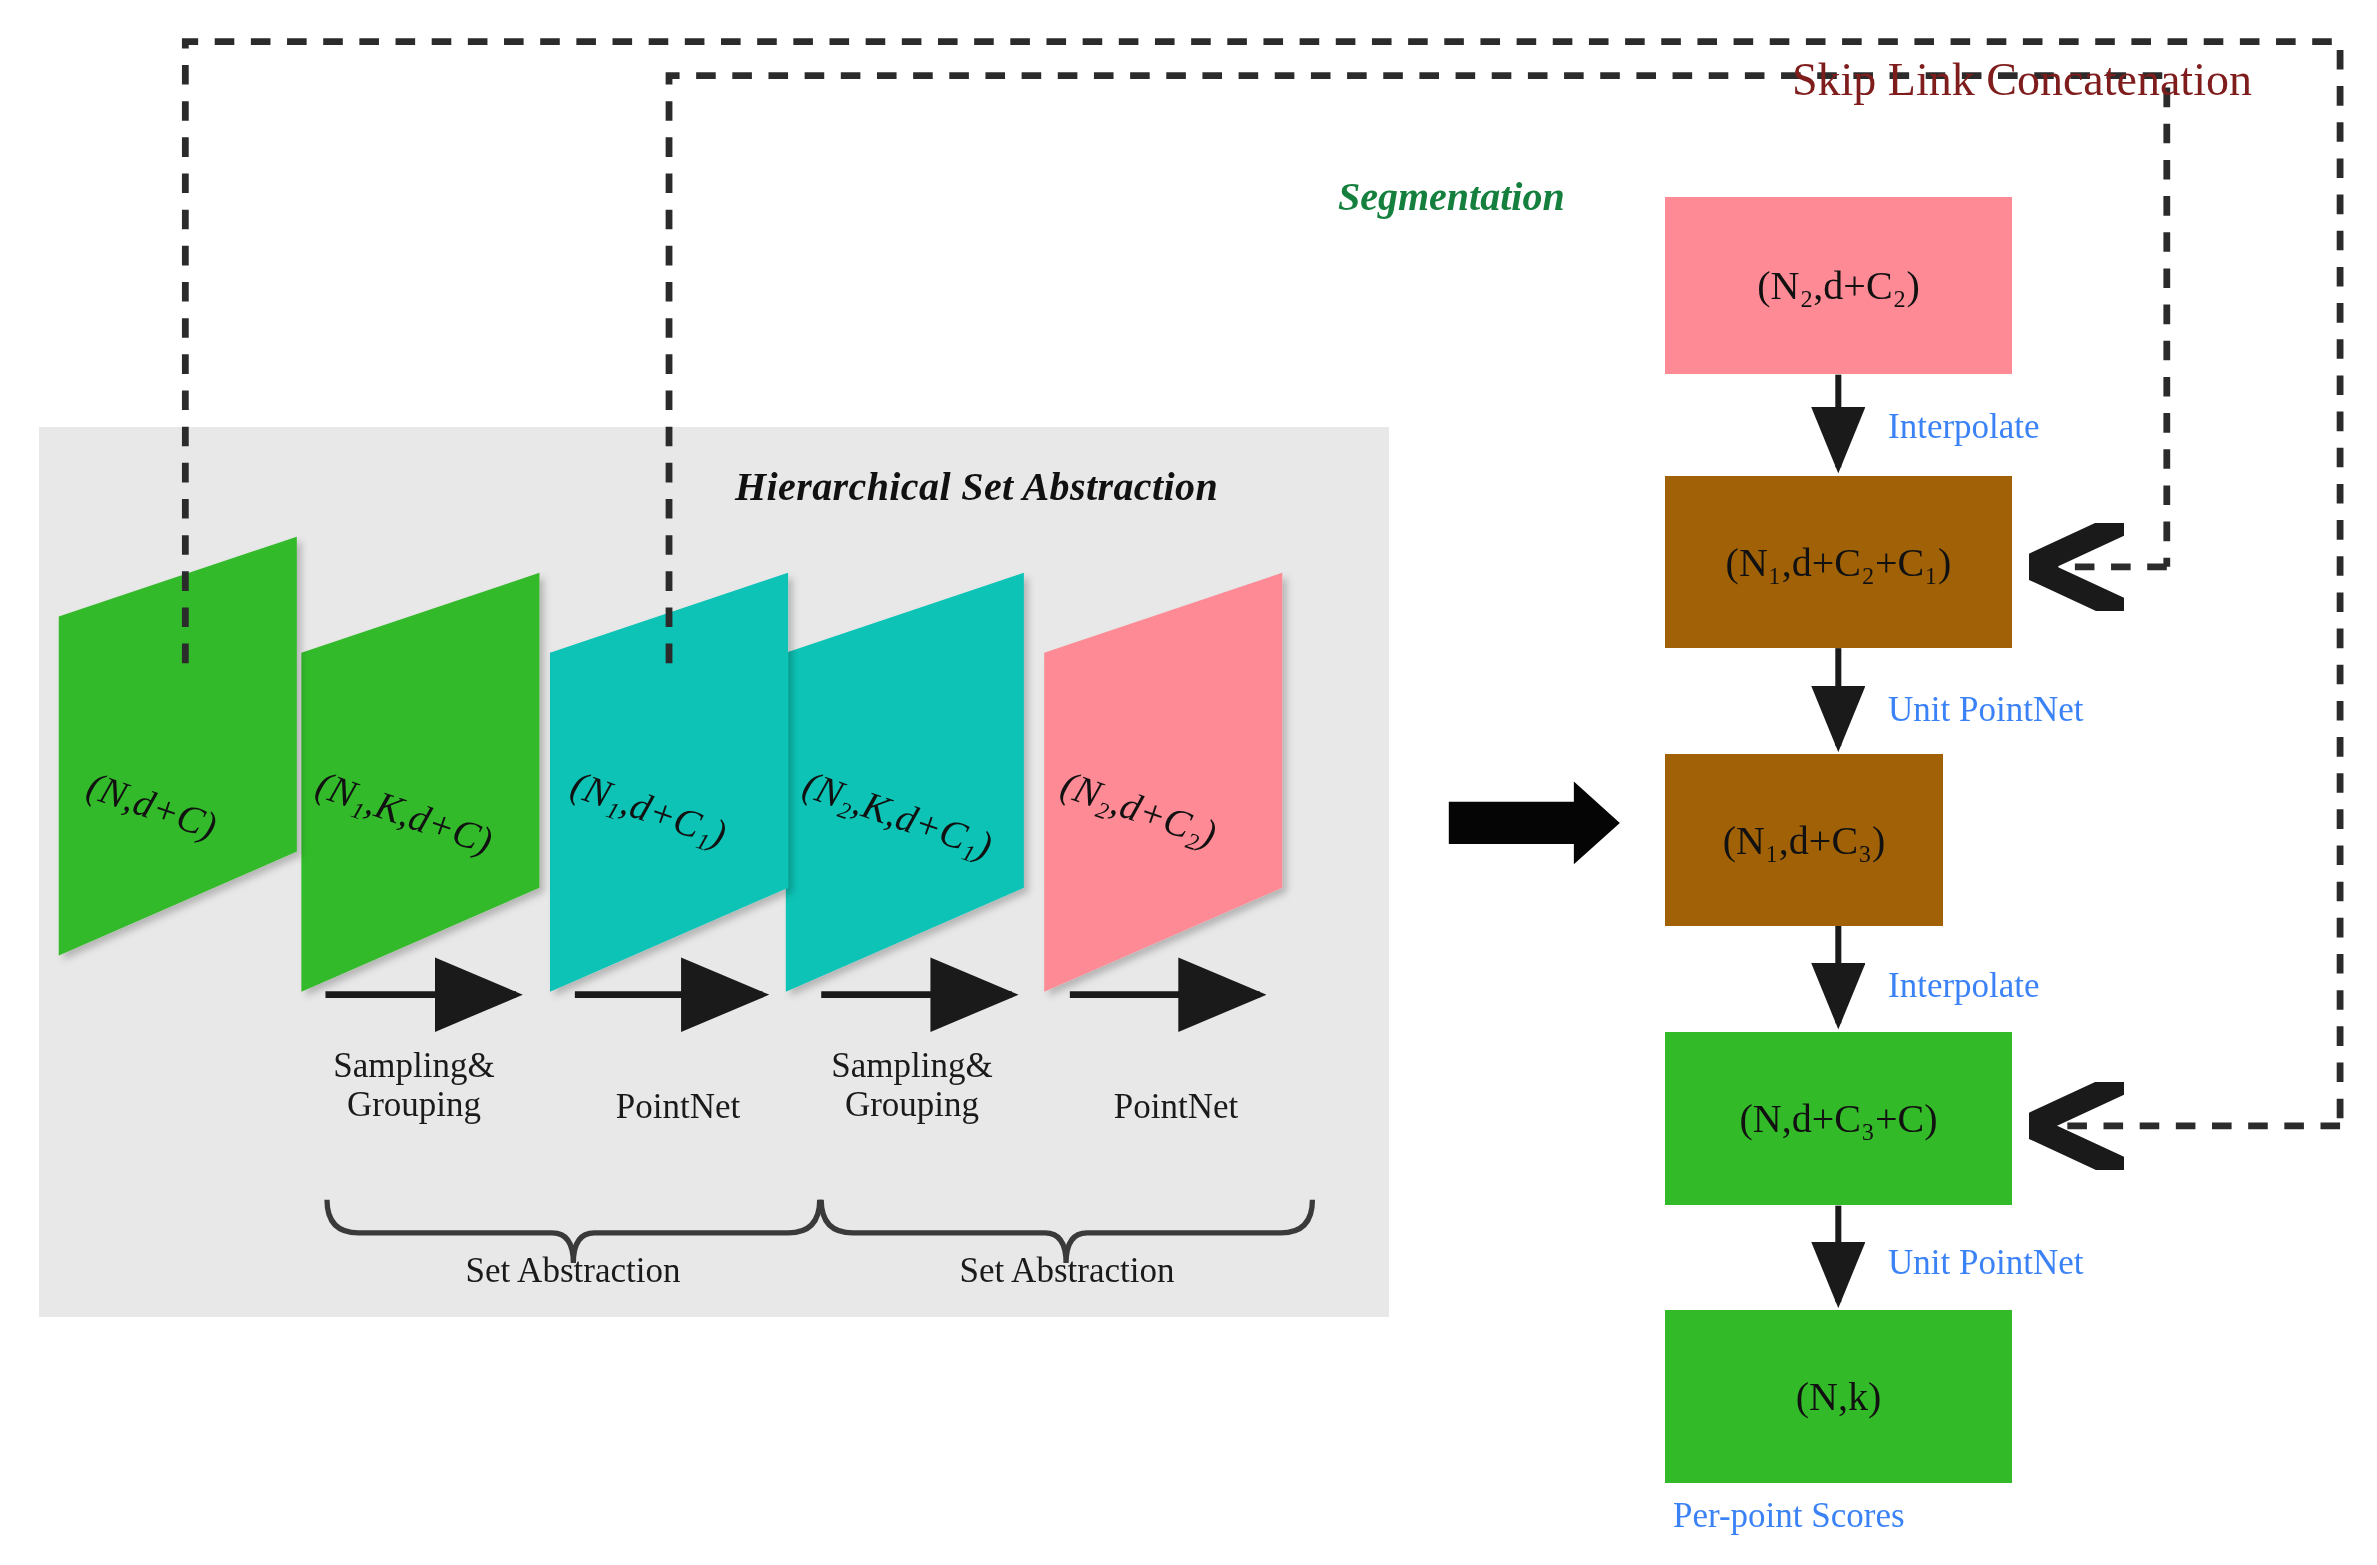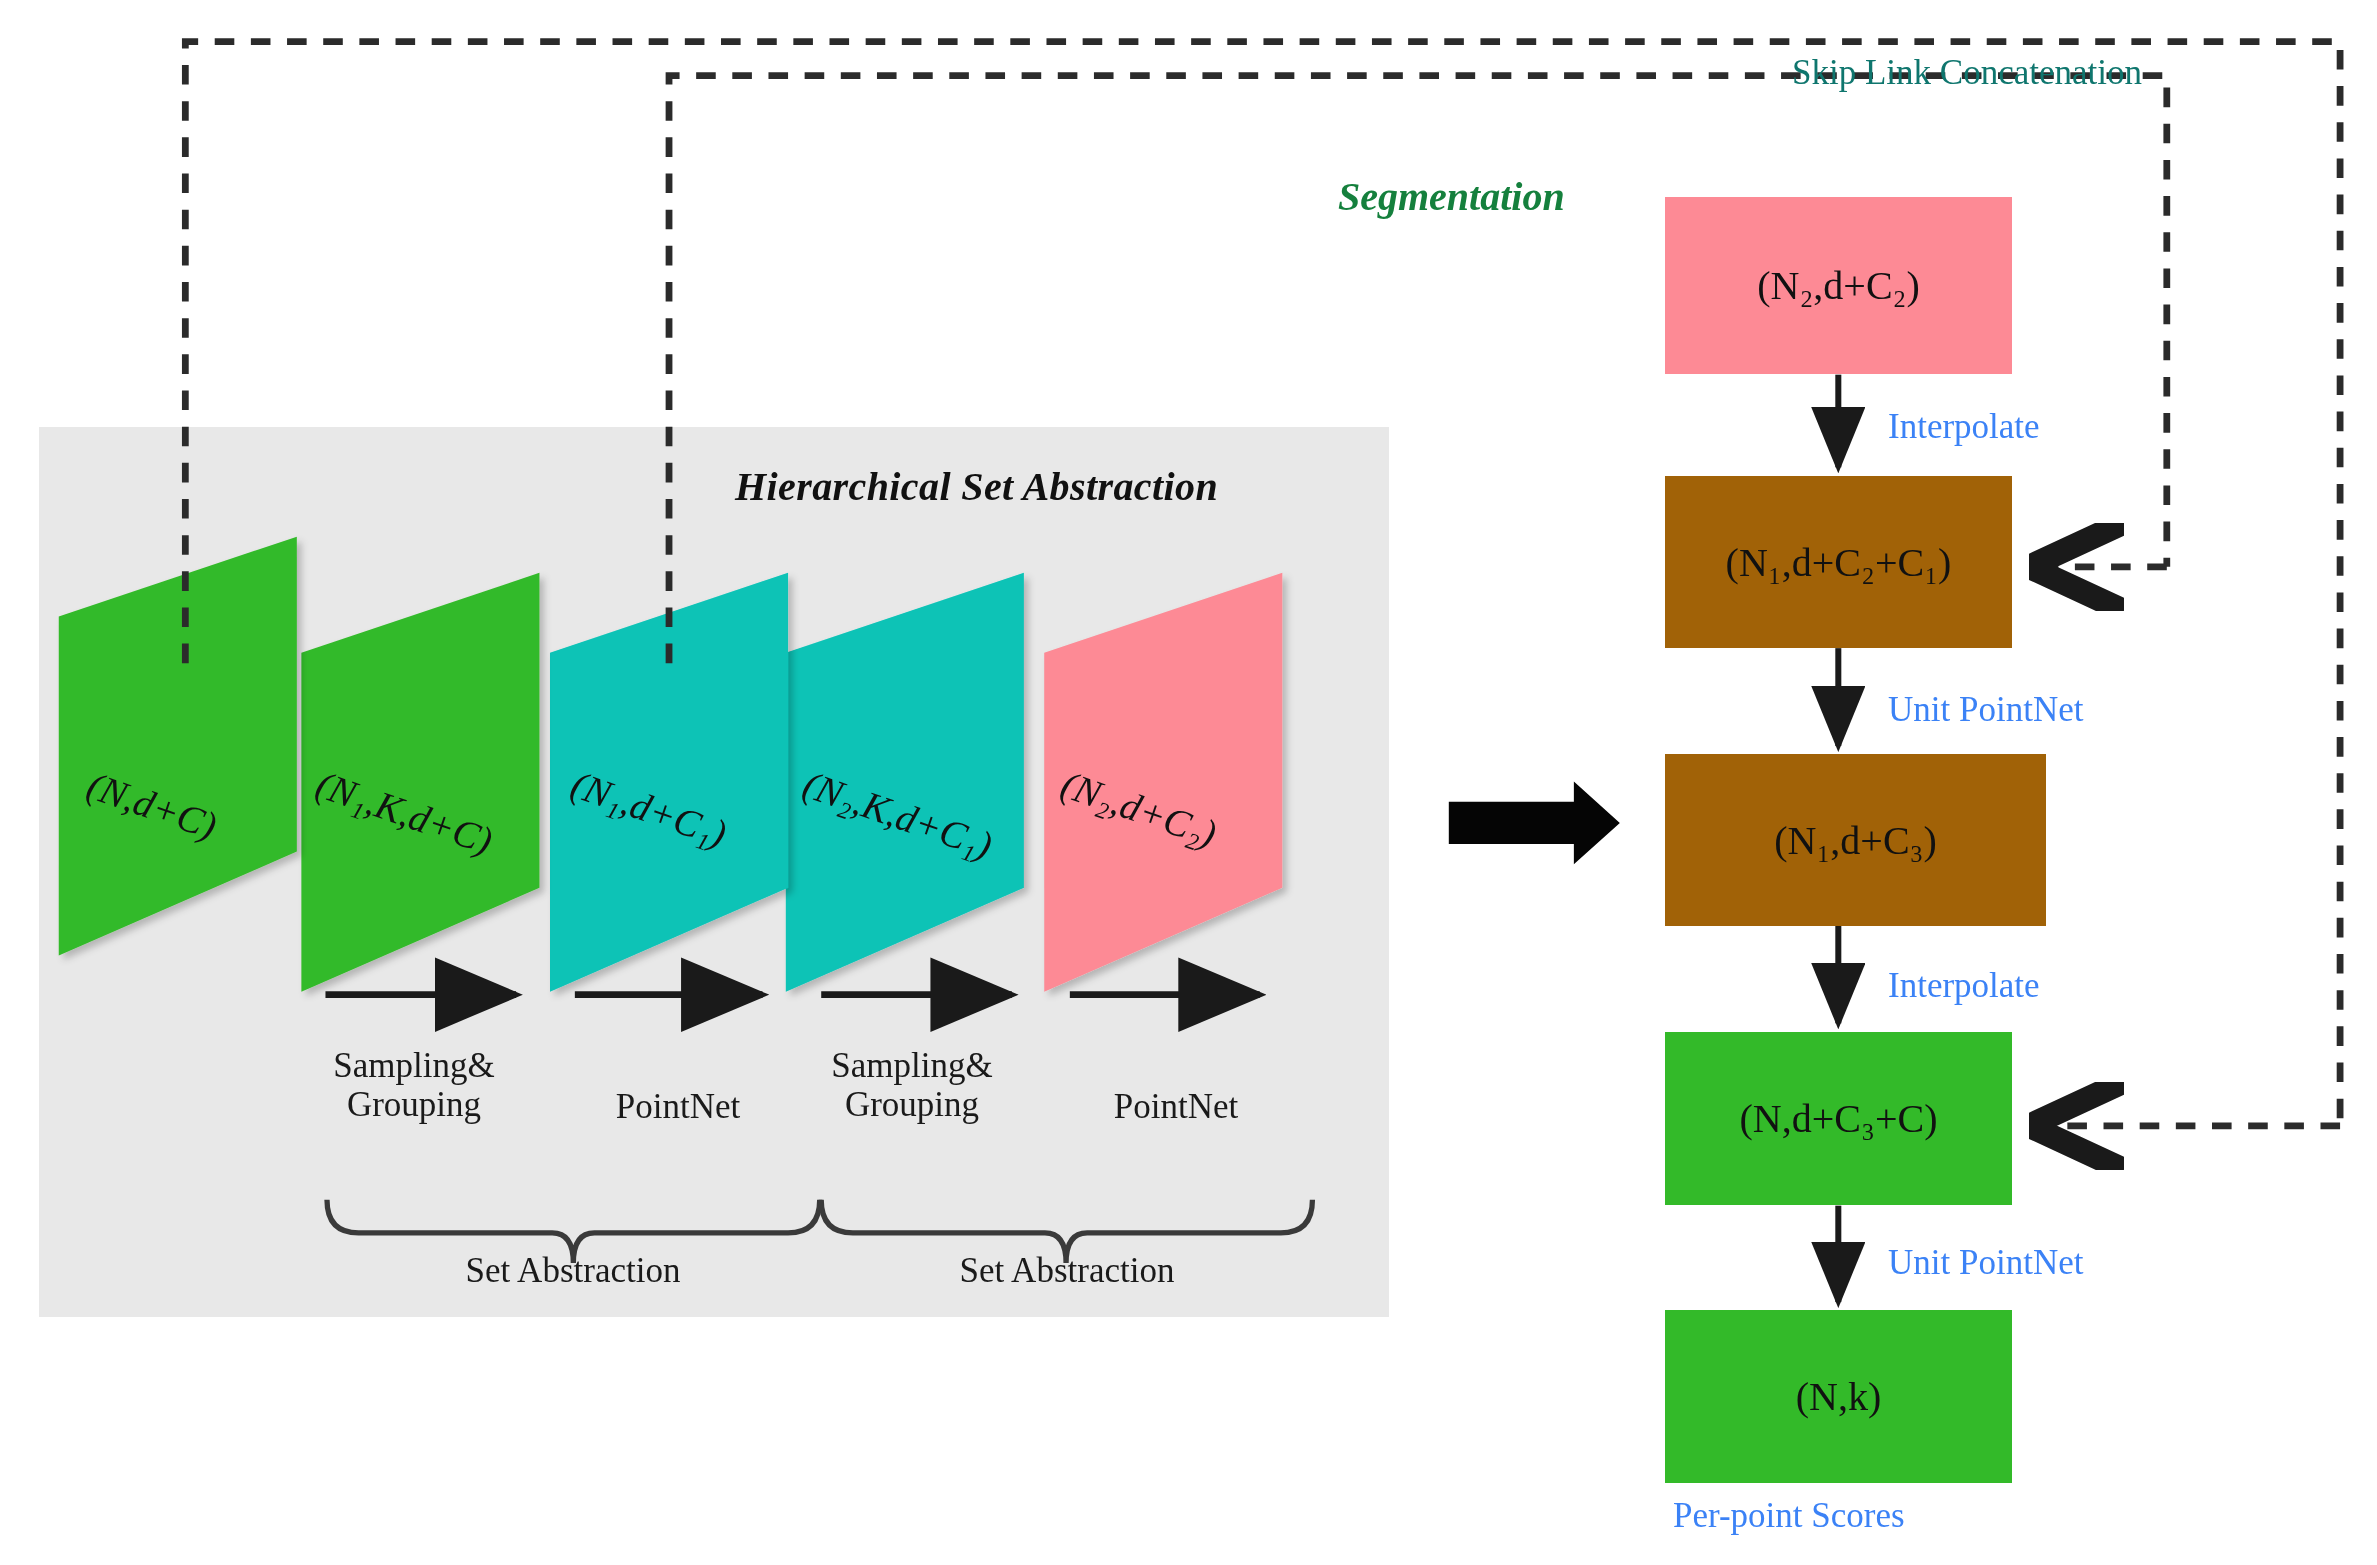--- a/index.html
+++ b/index.html
@@ -28,21 +28,21 @@
 
   
   .sbox{position:absolute;display:flex;align-items:center;justify-content:center;
         font-size:40px;color:#111;}
   .sbox.pink{background:#fd8a95;}
   .sbox.teal{background:#a16207;}
   .sbox.green{background:#33ba29;}
 
   .vlabel{position:absolute;font-size:35px;color:#3b82f6;white-space:nowrap;}
 
-  .skiplbl{position:absolute;font-size:35px;color:#0f766e;white-space:nowrap;}
+  .skiplbl{position:absolute;font-size:46px;color:#7f1d1d;white-space:nowrap;}
   svg.layer{position:absolute;left:0;top:0;width:2377px;height:1566px;
             pointer-events:none;overflow:visible;}
 </style>
 </head>
 <body>
 
 <div id="stage">
 
   <div class="gray-panel"></div>
 
@@ -167,21 +167,21 @@
 
   <div class="lbl" style="left:392px;top:1251px;width:362px;">Set Abstraction</div>
   <div class="lbl" style="left:886px;top:1251px;width:362px;">Set Abstraction</div>
 
   <div class="sbox pink" style="left:1665px;top:197px;width:347px;height:177px;">
     <span>(N₂,d+C₂)</span>
   </div>
   <div class="sbox teal" style="left:1665px;top:476px;width:347px;height:172px;">
     <span>(N₁,d+C₂+C₁)</span>
   </div>
-  <div class="sbox teal" style="left:1665px;top:754px;width:381px;height:172px;">
+  <div class="sbox teal" style="left:1665px;top:754px;width:278px;height:172px;">
     <span>(N₁,d+C₃)</span>
   </div>
   <div class="sbox green" style="left:1665px;top:1310px;width:347px;height:173px;">
     <span>(N,k)</span>
   </div>
   <div class="sbox green" style="left:1665px;top:1032px;width:347px;height:173px;">
     <span>(N,d+C₃+C)</span>
   </div>
 
   <div class="vlabel" style="left:1888px;top:407px;">Interpolate</div>

